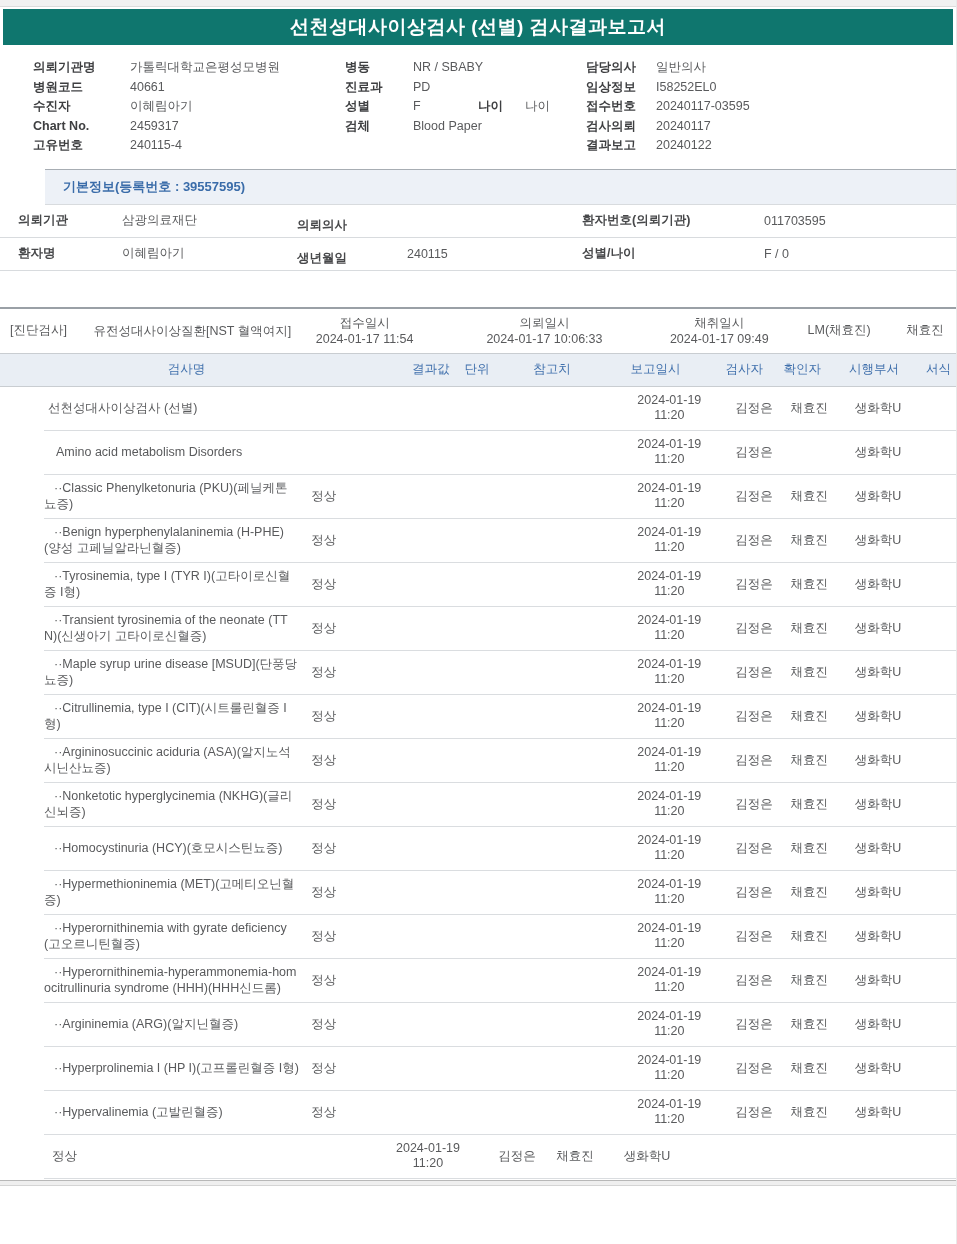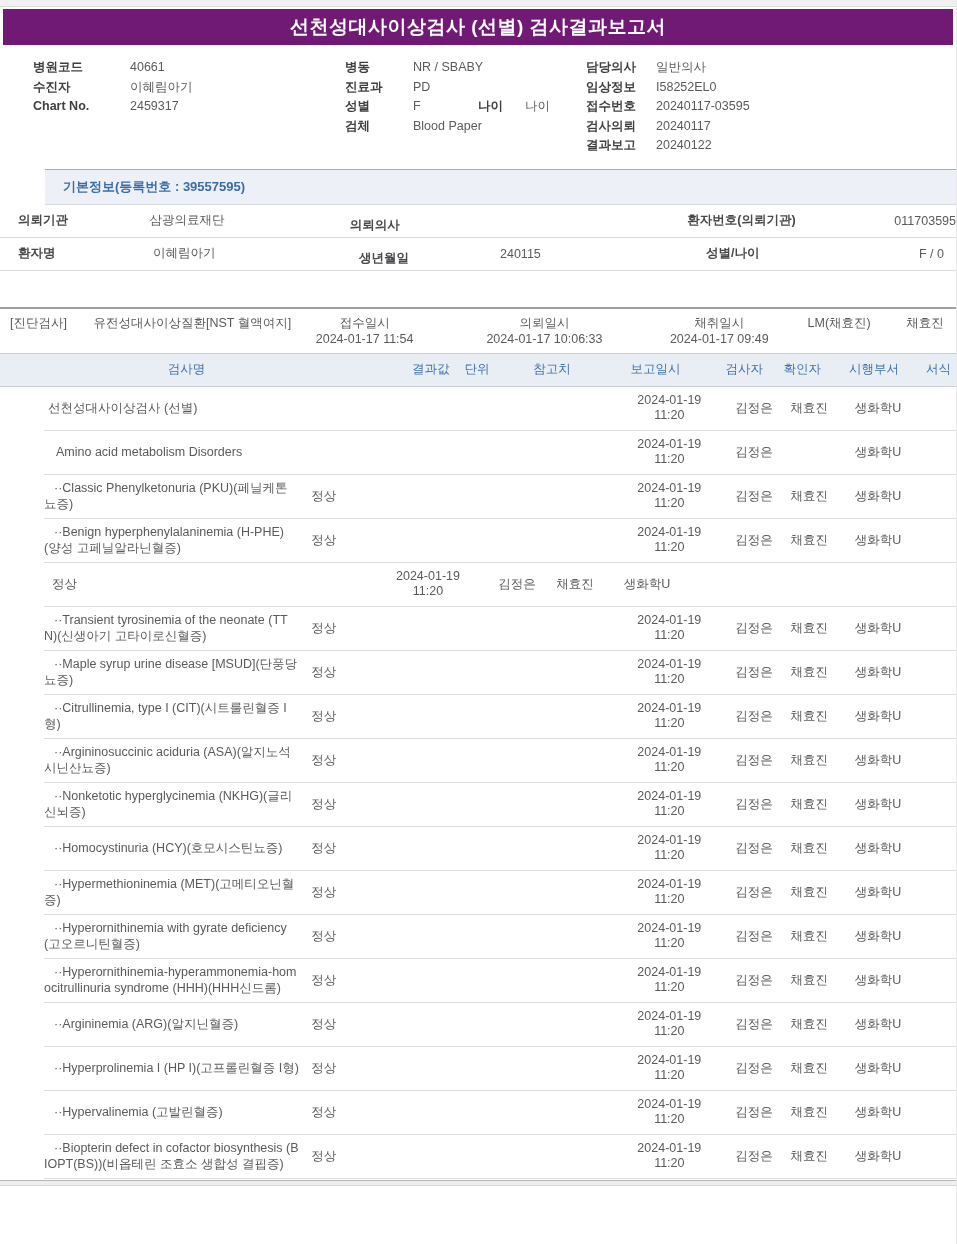--- a/index.html
+++ b/index.html
@@ -1,52 +1,52 @@
 <!DOCTYPE html>
 <html><head>
 <meta charset="utf-8">
 <style>
   * { box-sizing: border-box; margin: 0; padding: 0; }
   html,body { width: 957px; background: #ffffff; font-family: "Liberation Sans", "DejaVu Sans", sans-serif; color:#595a5c; }
   body { height: 1244px; overflow: hidden; border-right: 1px solid #e9e9e9; }
 
   .top-strip { height: 7px; background:#f1f1f1; border-bottom:1px solid #dcdcdc; }
 
-  .title-bar { margin: 2px 3px 0 3px; height: 36px; background:#701a75; color:#ffffff;
+  .title-bar { margin: 2px 3px 0 3px; height: 36px; background:#0f766e; color:#ffffff;
                font-size: 19px; font-weight: bold; text-align:center; line-height: 36px; letter-spacing: 0.5px; }
 
   
   .patient-header { display:flex; padding: 13px 0 13px 0; font-size: 12.5px; }
   .ph-col1 { margin-left: 33px; width: 312px; }
   .ph-col2 { width: 241px; }
   .ph-col3 { flex: 1; }
   .ph-line { display:flex; line-height: 19.5px; }
   .ph-l  { font-weight: bold; color:#3e3f41; }
   .ph-col1 .ph-l { width: 97px; }
   .ph-col2 .ph-l { width: 68px; }
   .ph-col3 .ph-l { width: 70px; }
   .ph-col2 .ph-v  { min-width: 65px; }
   .ph-col2 .ph-l2 { font-weight:bold; color:#3e3f41; min-width: 47px; }
 
   
   .section-head { border-top:1px solid #a7adb3; border-bottom:1px solid #d8dbde; background:#edf1f7;
                   color:#3a6ca9; font-weight:bold; font-size:13px; padding: 8px 0 8px 18px; margin-left: 45px; }
-  .bi-row { display:flex; align-items:center; min-height: 33px; border-bottom:1px solid #d8dbde; font-size:12.5px;gap:31px; }
+  .bi-row { display:flex; align-items:center; min-height: 33px; border-bottom:1px solid #d8dbde; font-size:12.5px; }
   .bi-l { font-weight:bold; color:#47484a; }
   .bi-l1 { padding-left:18px; width:122px; }
   .bi-v1 { width:175px; }
   .bi-l2 { width:110px;margin-top:10px; }
   .bi-v2 { width:175px; }
   .bi-l3 { width:182px; }
   .bi-v3 { flex:1; }
 
   .gap { height: 36px; }
 
   
-  .order-row { border-top:2px solid #9aa0a6; display:flex; align-items:flex-start; min-height:44px;
+  .order-row { border-top:2px solid #9aa0a6; display:flex; align-items:center; min-height:44px;
                padding:6px 0; font-size:12.5px; }
   .ord-cat { width:90px; padding-left:10px; }
   .ord-group { width:205px; text-align:center; line-height:16px; }
   .ord-dt { text-align:center; line-height:16px; }
   .ord-dt.w1 { width:140px; } .ord-dt.w2 { width:220px; } .ord-dt.w3 { width:130px; }
   .ord-collector { width:110px; text-align:center; }
   .ord-receiver { width:62px; text-align:center; }
 
   
   .thead { display:flex; align-items:center; height:34px; background:#e9eef4;
@@ -78,36 +78,44 @@
 </head>
 <body>
 
 <div class="top-strip"></div>
 
 <div class="title-bar">선천성대사이상검사 (선별) 검사결과보고서</div>
 
 <div class="patient-header">
   <div class="ph-col1">
 
+      <div class="ph-line">
+        <span class="ph-l">의뢰기관명</span>
+        <span class="ph-v">가톨릭대학교은평성모병원</span>
+      </div>
 
       <div class="ph-line">
         <span class="ph-l">병원코드</span>
         <span class="ph-v">40661</span>
       </div>
 
       <div class="ph-line">
         <span class="ph-l">수진자</span>
         <span class="ph-v">이혜림아기</span>
       </div>
 
       <div class="ph-line">
         <span class="ph-l">Chart No.</span>
         <span class="ph-v">2459317</span>
       </div>
 
+      <div class="ph-line">
+        <span class="ph-l">고유번호</span>
+        <span class="ph-v">240115-4</span>
+      </div>
     </div>
   <div class="ph-col2">
 
       <div class="ph-line">
         <span class="ph-l">병동</span>
         <span class="ph-v">NR / SBABY</span>
         <span class="ph-l2"></span>
         <span class="ph-v2"></span>
       </div>
 
@@ -273,20 +281,21 @@
         <span class="rep-d">2024-01-19</span>
         <span class="rep-t">11:20</span>
       </span>
       <span class="c tester">김정은</span>
       <span class="c verifier">채효진</span>
       <span class="c dept">생화학U</span>
       <span class="c form"></span>
     </div>
 
     <div class="trow">
+      <span class="c name lv-2">··Tyrosinemia, type I (TYR I)(고타이로신혈증 I형)</span>
       <span class="c result">정상</span>
       <span class="c unit"></span>
       <span class="c ref"></span>
       <span class="c reported">
         <span class="rep-d">2024-01-19</span>
         <span class="rep-t">11:20</span>
       </span>
       <span class="c tester">김정은</span>
       <span class="c verifier">채효진</span>
       <span class="c dept">생화학U</span>
@@ -467,21 +476,20 @@
         <span class="rep-d">2024-01-19</span>
         <span class="rep-t">11:20</span>
       </span>
       <span class="c tester">김정은</span>
       <span class="c verifier">채효진</span>
       <span class="c dept">생화학U</span>
       <span class="c form"></span>
     </div>
 
     <div class="trow">
-      <span class="c name lv-2">··Biopterin defect in cofactor biosynthesis (BIOPT(BS))(비옵테린 조효소 생합성 결핍증)</span>
       <span class="c result">정상</span>
       <span class="c unit"></span>
       <span class="c ref"></span>
       <span class="c reported">
         <span class="rep-d">2024-01-19</span>
         <span class="rep-t">11:20</span>
       </span>
       <span class="c tester">김정은</span>
       <span class="c verifier">채효진</span>
       <span class="c dept">생화학U</span>

